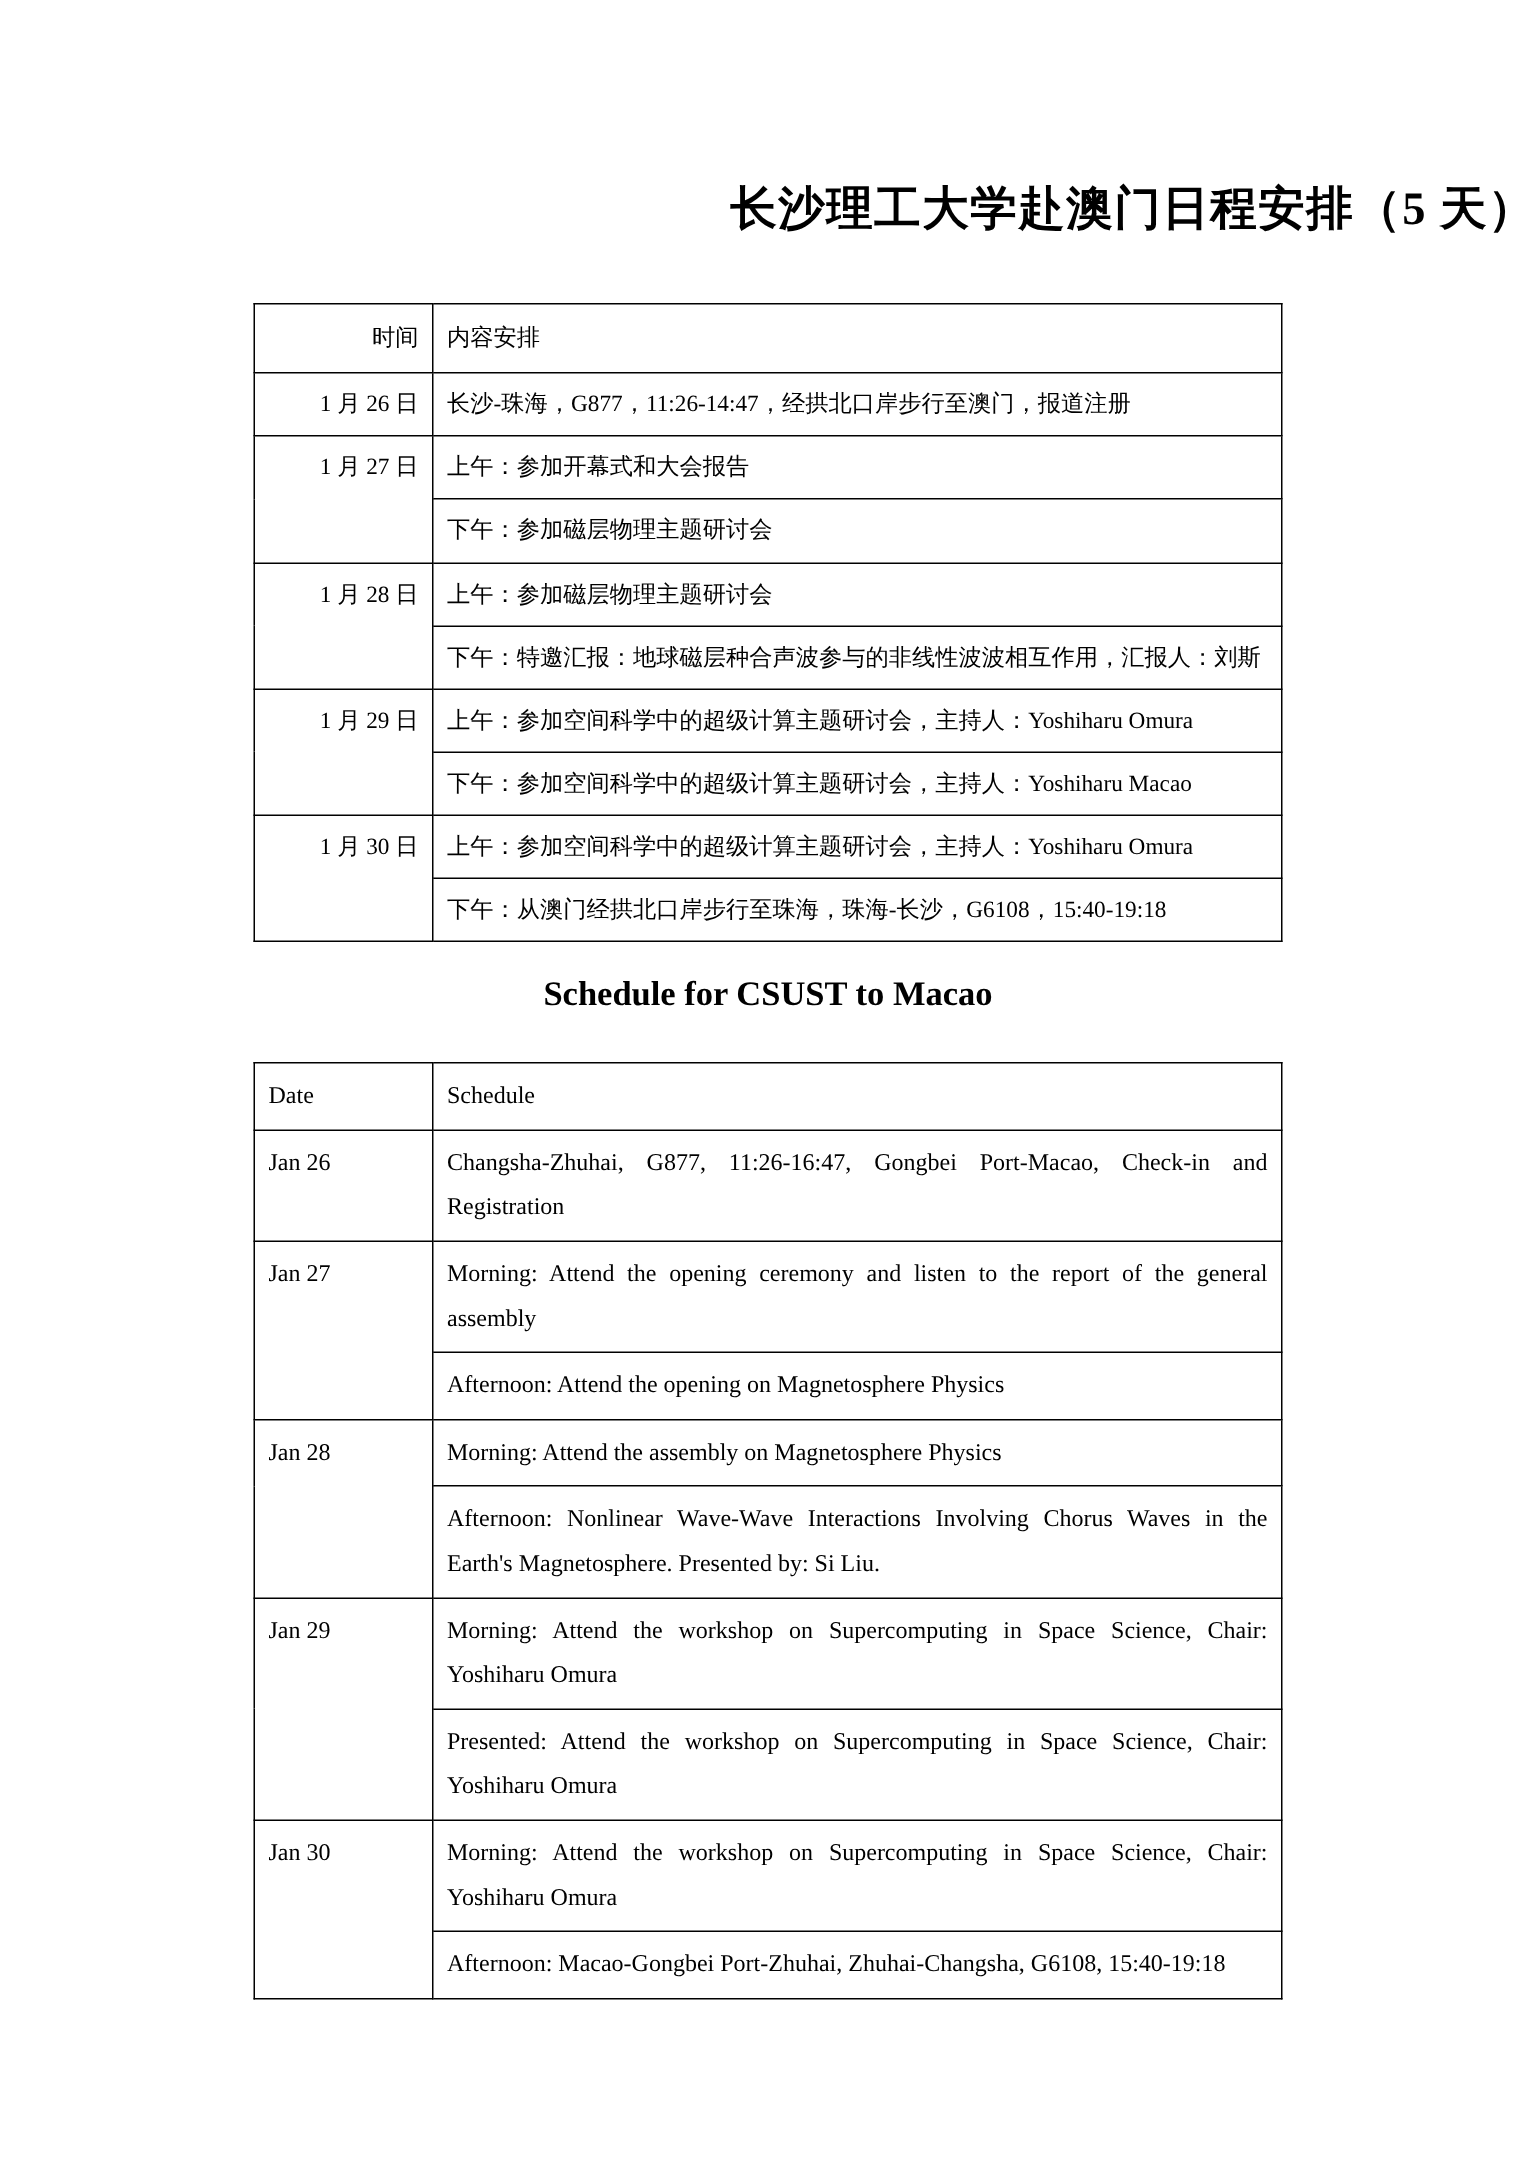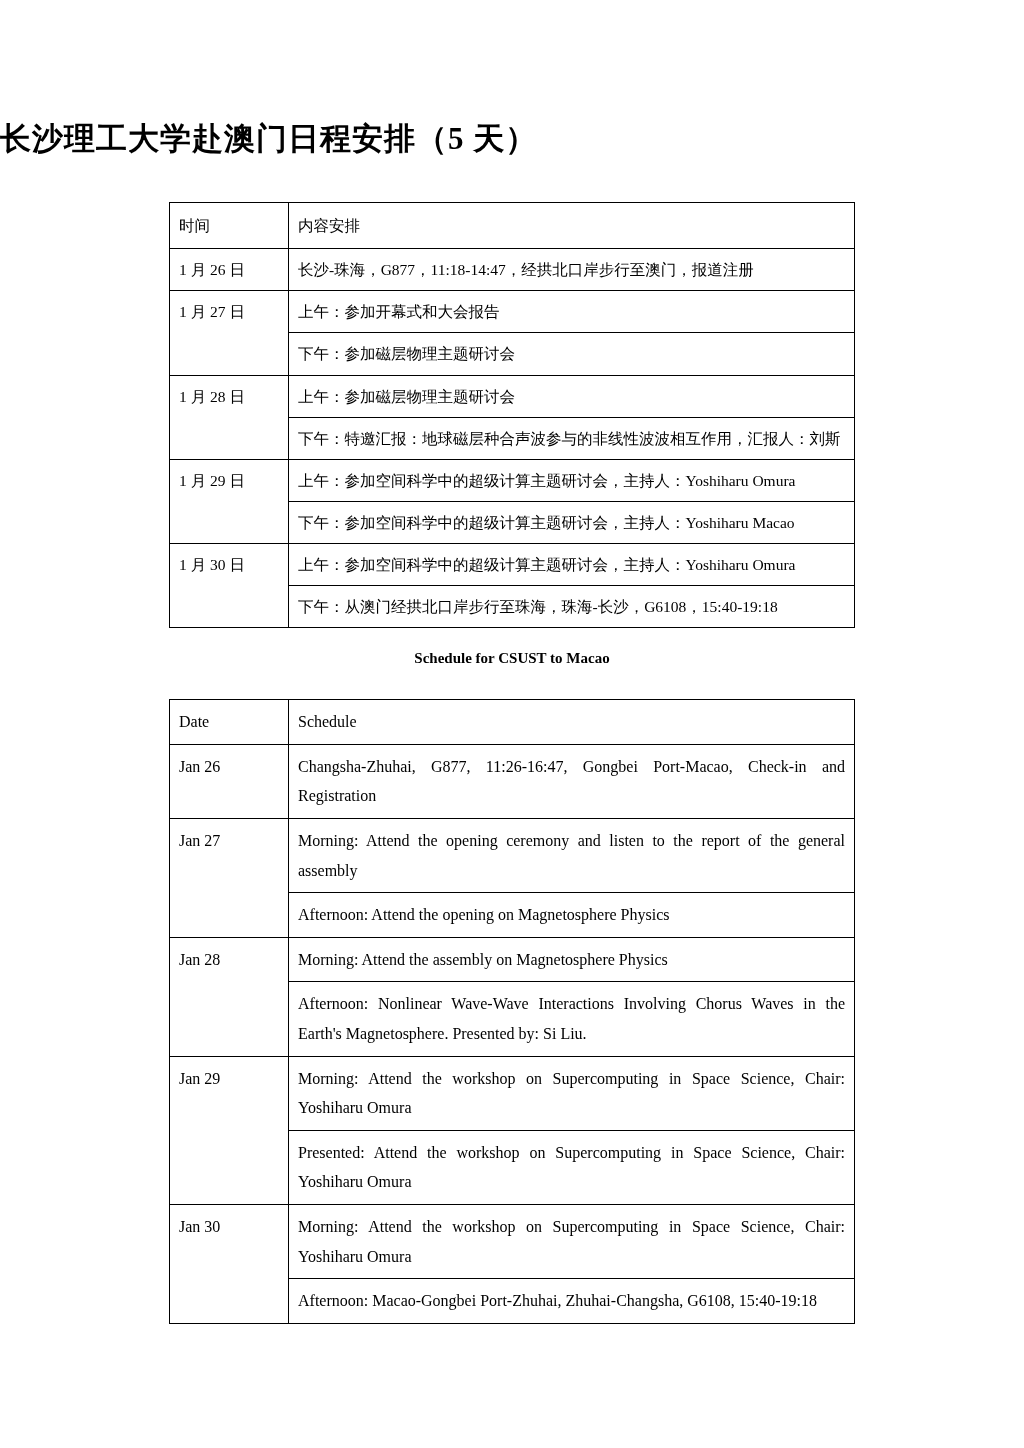--- a/index.html
+++ b/index.html
@@ -17,32 +17,32 @@
   }
   .page {
     position: absolute;
     left: 0; top: 0;
     width: 1024px;
     height: 1448px;
     box-sizing: border-box;
     padding: 0;
   }
   .title-cn {
-    text-align: left;
+    text-align: right;
     font-size: 31px;
     font-weight: bold;
     letter-spacing: 1px;
     margin: 0;
     padding-top: 118px;
     padding-bottom: 0;
     font-family: "Liberation Serif", "DejaVu Serif", serif;
   }
   .title-en {
     text-align: center;
-    font-size: 15px;
+    font-size: 23px;
     font-weight: bold;
     margin: 0;
     padding-top: 22px;
     padding-bottom: 18px;
     font-family: "Liberation Serif", serif;
   }
   table.sched {
     border-collapse: collapse;
     width: 686px;
     margin: 0 auto;
@@ -51,21 +51,21 @@
   table.sched td {
     border: 1px solid #000000;
     vertical-align: top;
     padding: 7px 9px 7px 9px;
     font-size: 15.5px;
     line-height: 1.75;
   }
   
   #table-cn { margin-top: 42px; }
   #table-cn td { font-size: 15.5px; }
-  #table-cn td.col-date { width: 100px; }
+  #table-cn td.col-date { width: 100px; text-align: right; }
   #table-cn td.col-body { width: auto; font-family: Liberation Serif, serif; }
   #table-cn td.hdr { padding-top: 9px; padding-bottom: 9px; }
   #table-cn td.col-date { white-space: nowrap; }
   
   #table-en { margin-top: 14px; }
   #table-en td { font-size: 16px; line-height: 1.85; }
   #table-en td.col-date { width: 100px; white-space: nowrap; }
   #table-en td.just { text-align: justify; text-justify: inter-word; }
 </style>
 </head>
@@ -77,21 +77,21 @@
 
   <table class="sched" id="table-cn">
     <tbody>
       <tr>
         <td class="col-date hdr">时间</td>
         <td class="col-body hdr">内容安排</td>
       </tr>
 
       <tr>
         <td class="col-date" rowspan="1">1 月 26 日</td>
-        <td class="col-body">长沙-珠海，G877，11:18-14:47，经拱北口岸步行至澳门，报道注册</td>
+        <td class="col-body">长沙-珠海，G877，11:26-14:47，经拱北口岸步行至澳门，报道注册</td>
       </tr>
 
       <tr>
         <td class="col-date" rowspan="2">1 月 27 日</td>
         <td class="col-body">上午：参加开幕式和大会报告</td>
       </tr>
       <tr>
         <td class="col-body">下午：参加磁层物理主题研讨会</td>
       </tr>
 

